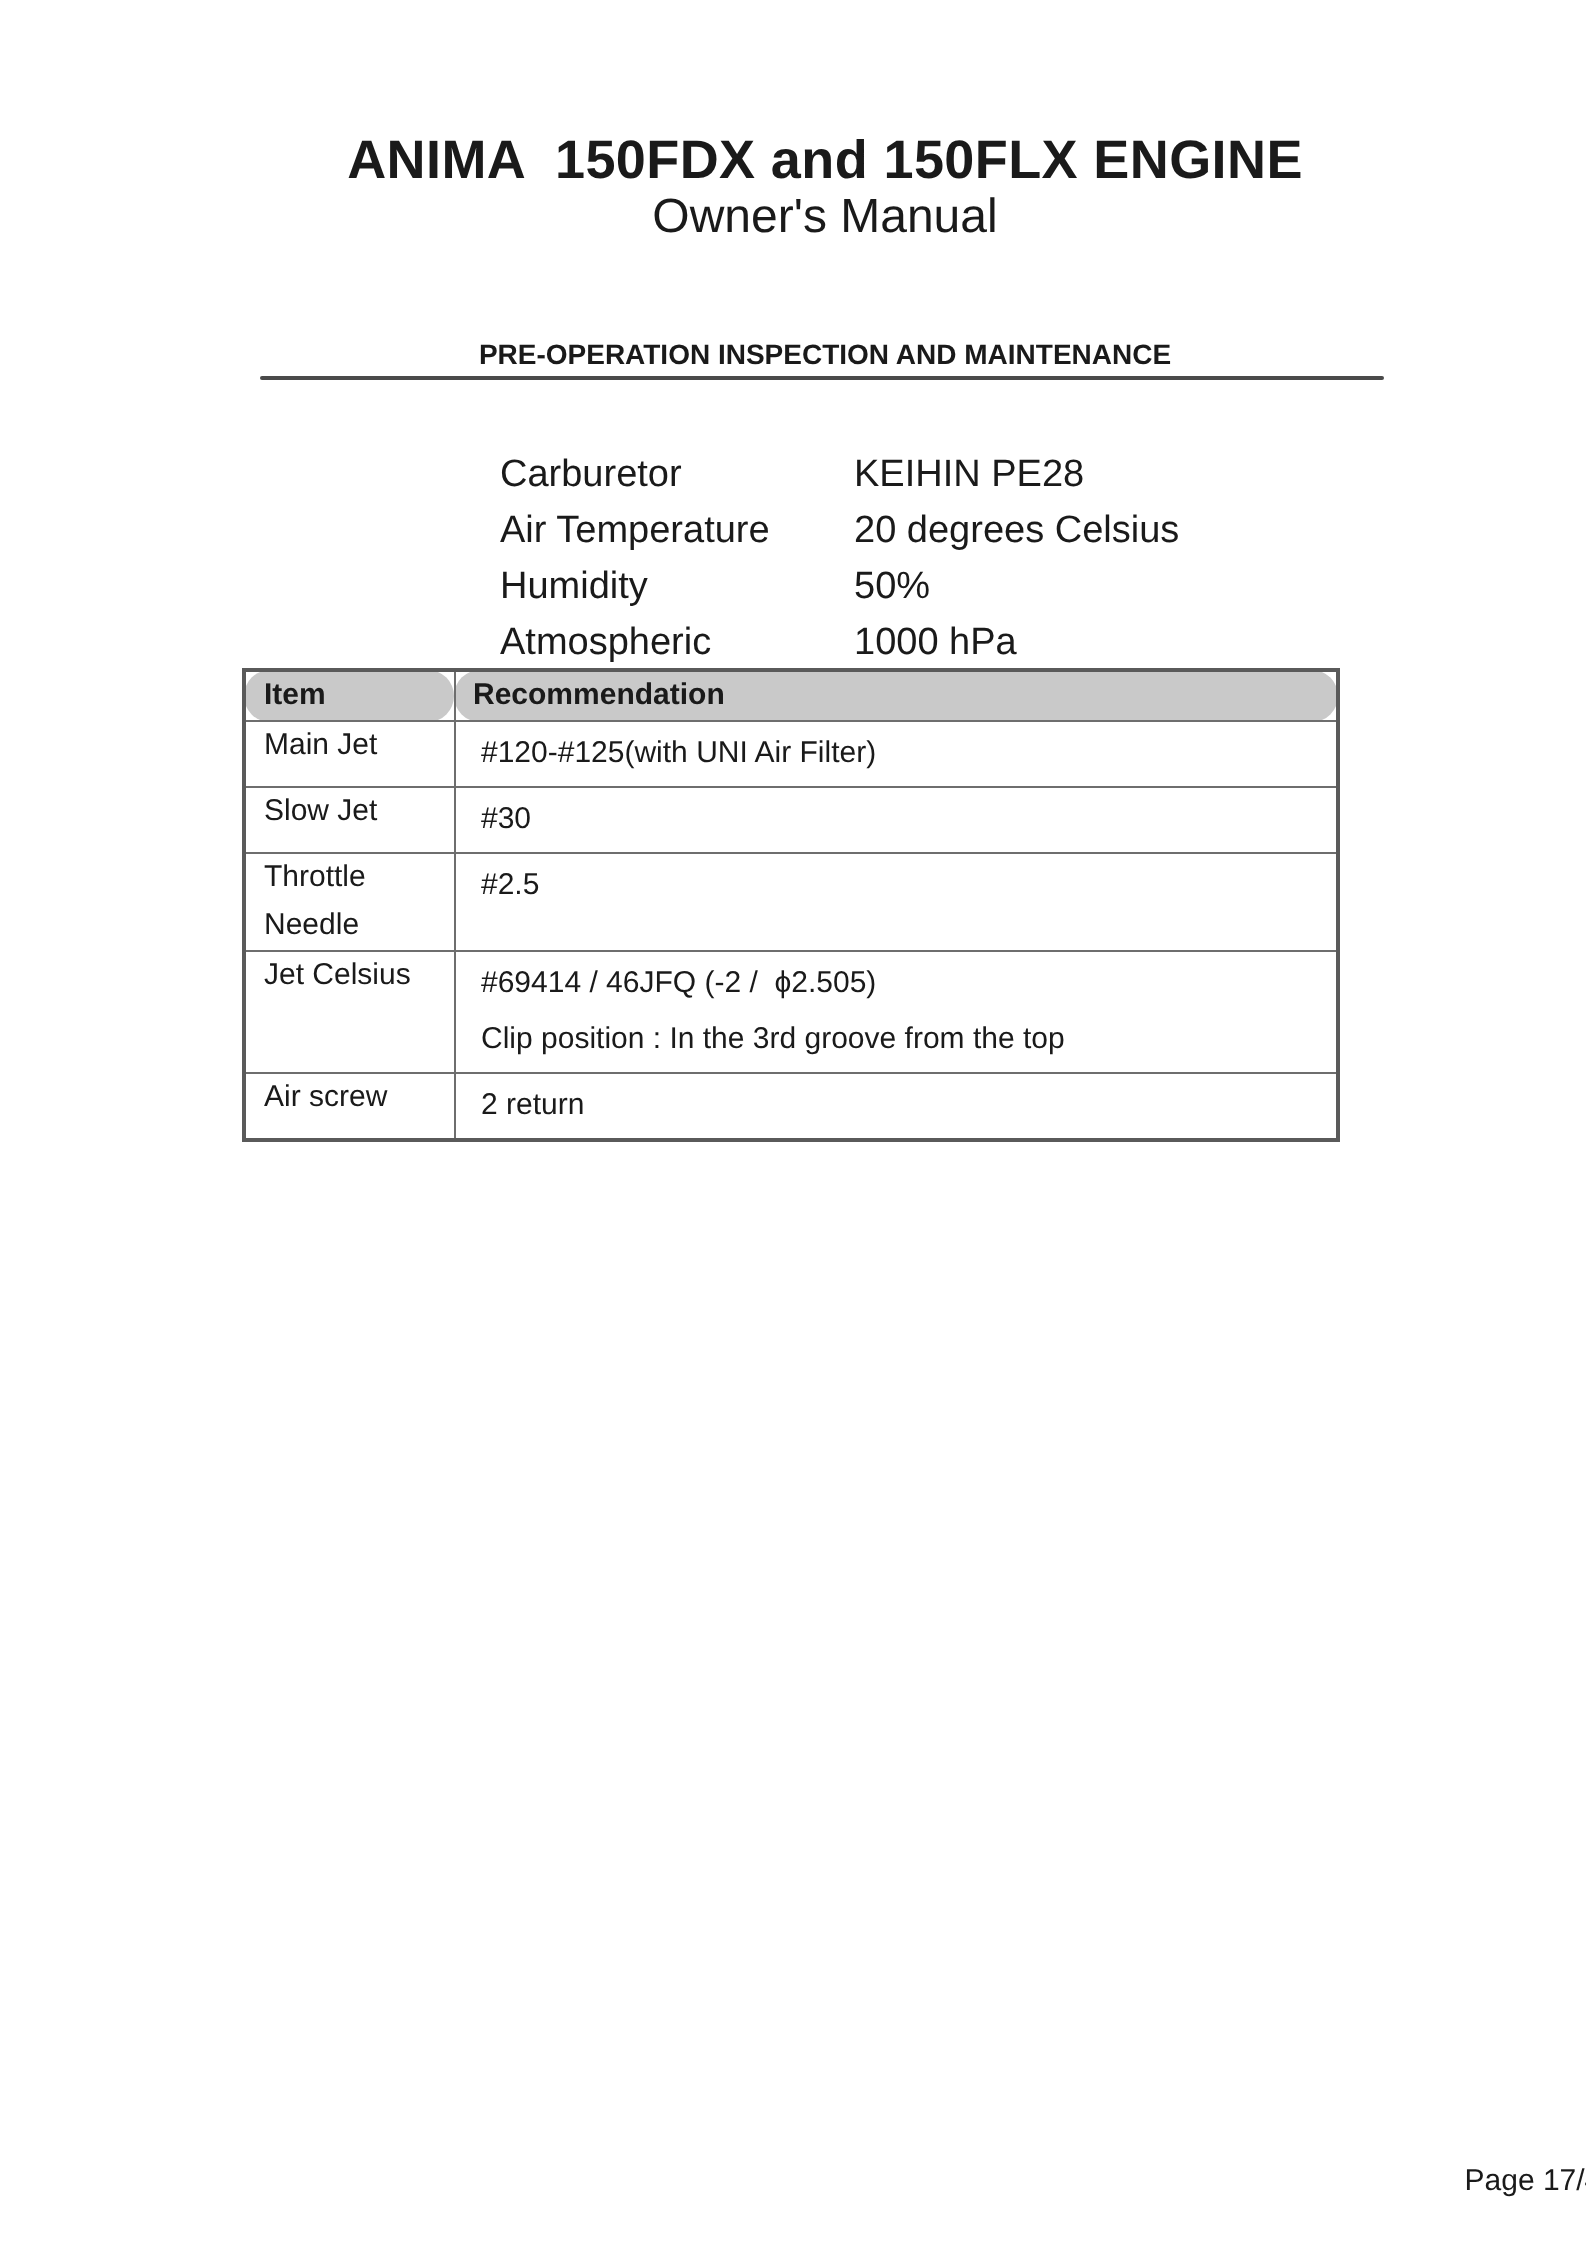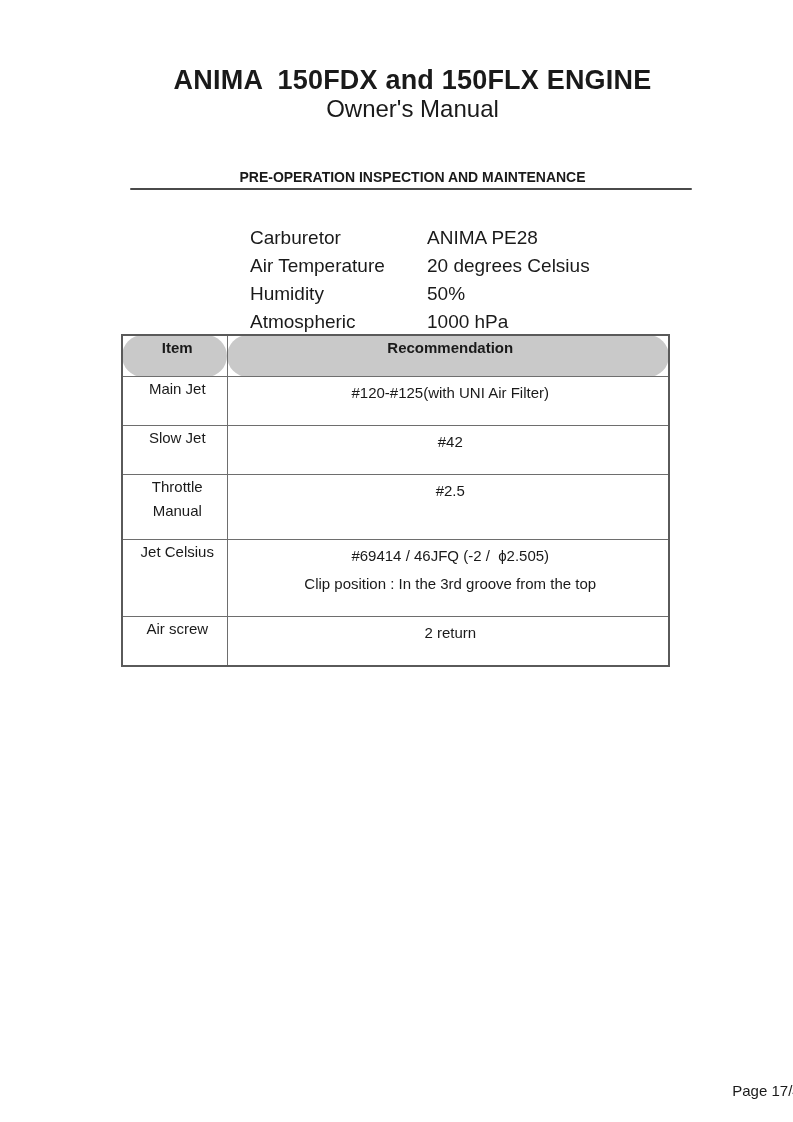--- a/index.html
+++ b/index.html
@@ -54,22 +54,22 @@
     width: 547px;
     border-collapse: collapse;
     table-layout: fixed;
     font-size: 15px;
     border: 2px solid #5a5a5a;
   }
   .spec-table col.c1 { width: 105px; }
   .spec-table col.c2 { width: 442px; }
   .spec-table th, .spec-table td {
     border: 1px solid #6e6e6e;
-    padding: 0 4px 16px 9px;
-    text-align: center;
+    padding: 0 4px 0 9px;
+    text-align: left;
     vertical-align: top;
     line-height: 24px;
   }
   .spec-table th {
     background: #c9c9c9;
     font-weight: bold;
   }
   .spec-table td { font-weight: normal; }
   .rec-line { line-height: 24px; }
 
@@ -87,21 +87,21 @@
 
   <div class="doc-title" data-bind="header.title">ANIMA  150FDX and 150FLX ENGINE</div>
   <div class="doc-subtitle" data-bind="header.subtitle">Owner's Manual</div>
 
   <div class="section-heading" data-bind="section.heading">PRE-OPERATION INSPECTION AND MAINTENANCE</div>
   <div class="heading-rule"></div>
 
   <div class="conditions">
     <div class="cond-row">
       <span class="cond-label" data-bind="conditions.rows.0.label">Carburetor</span>
-      <span class="cond-value" data-bind="conditions.rows.0.value">ANIMA PE28</span>
+      <span class="cond-value" data-bind="conditions.rows.0.value">KEIHIN PE28</span>
     </div>
     <div class="cond-row">
       <span class="cond-label" data-bind="conditions.rows.1.label">Air Temperature</span>
       <span class="cond-value" data-bind="conditions.rows.1.value">20 degrees Celsius</span>
     </div>
     <div class="cond-row">
       <span class="cond-label" data-bind="conditions.rows.2.label">Humidity</span>
       <span class="cond-value" data-bind="conditions.rows.2.value">50%</span>
     </div>
     <div class="cond-row">
@@ -124,25 +124,25 @@
     <tbody>
       <tr>
         <td data-bind="table.rows.0.item">Main Jet</td>
         <td>
           <div class="rec-line" data-bind="table.rows.0.lines.0">#120-#125(with UNI Air Filter)</div>
         </td>
       </tr>
       <tr>
         <td data-bind="table.rows.1.item">Slow Jet</td>
         <td>
-          <div class="rec-line" data-bind="table.rows.1.lines.0">#42</div>
+          <div class="rec-line" data-bind="table.rows.1.lines.0">#30</div>
         </td>
       </tr>
       <tr>
-        <td data-bind="table.rows.2.item">Throttle Manual</td>
+        <td data-bind="table.rows.2.item">Throttle Needle</td>
         <td>
           <div class="rec-line" data-bind="table.rows.2.lines.0">#2.5</div>
         </td>
       </tr>
       <tr>
         <td data-bind="table.rows.3.item">Jet Celsius</td>
         <td>
           <div class="rec-line" data-bind="table.rows.3.lines.0">#69414 / 46JFQ (-2 /  ϕ2.505)</div>
           <div class="rec-line" data-bind="table.rows.3.lines.1">Clip position : In the 3rd groove from the top</div>
         </td>

